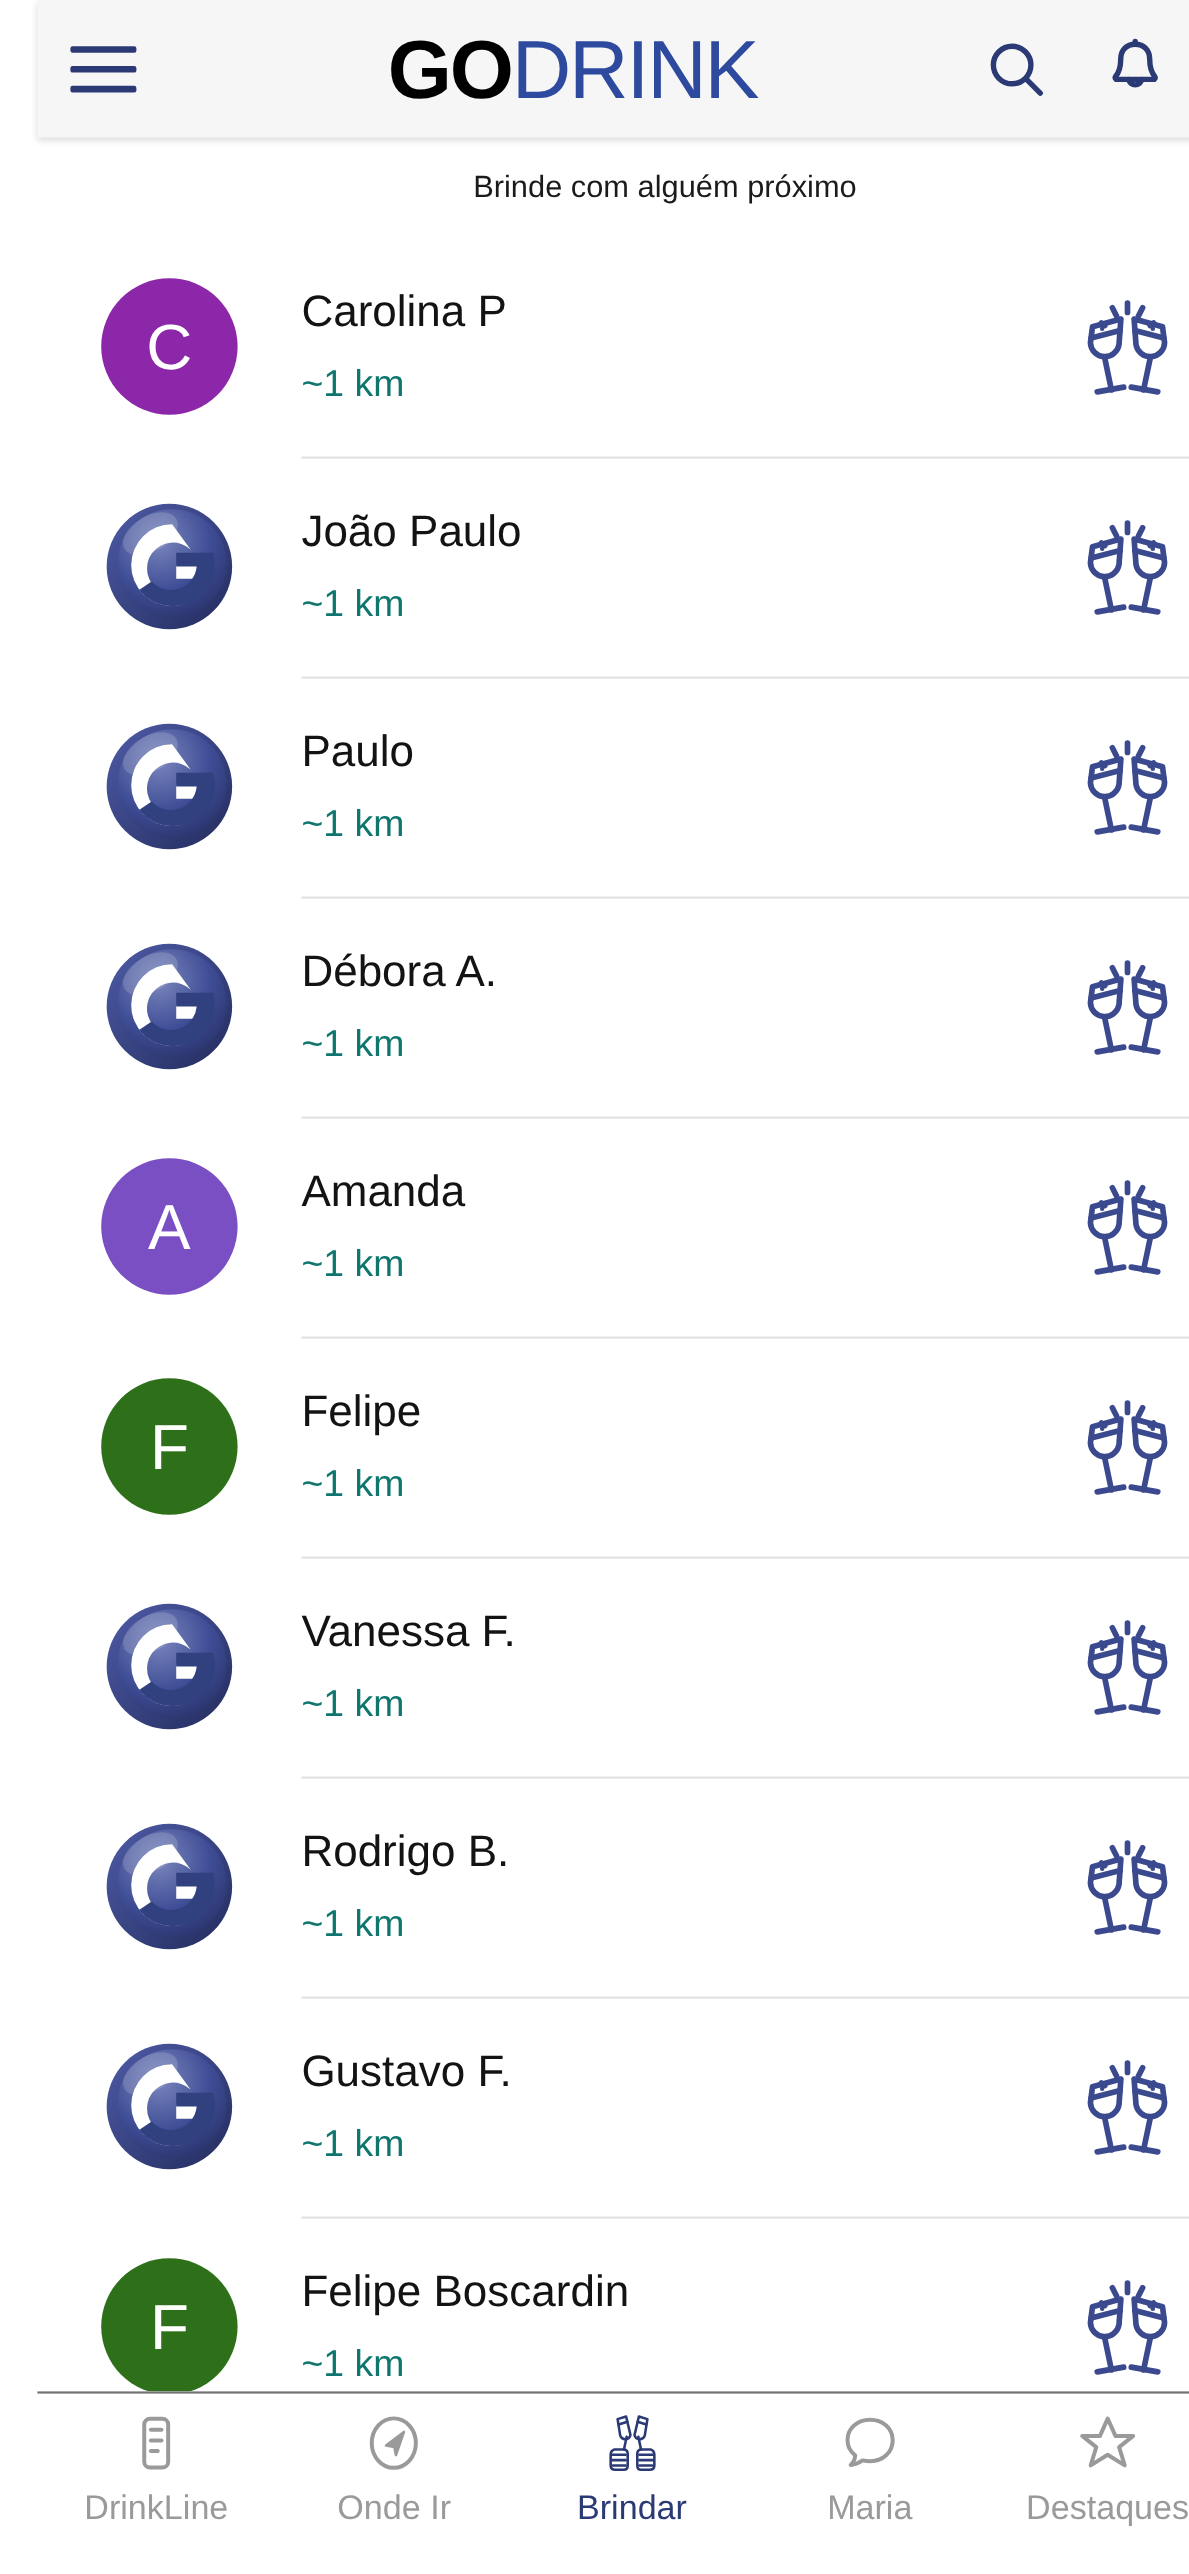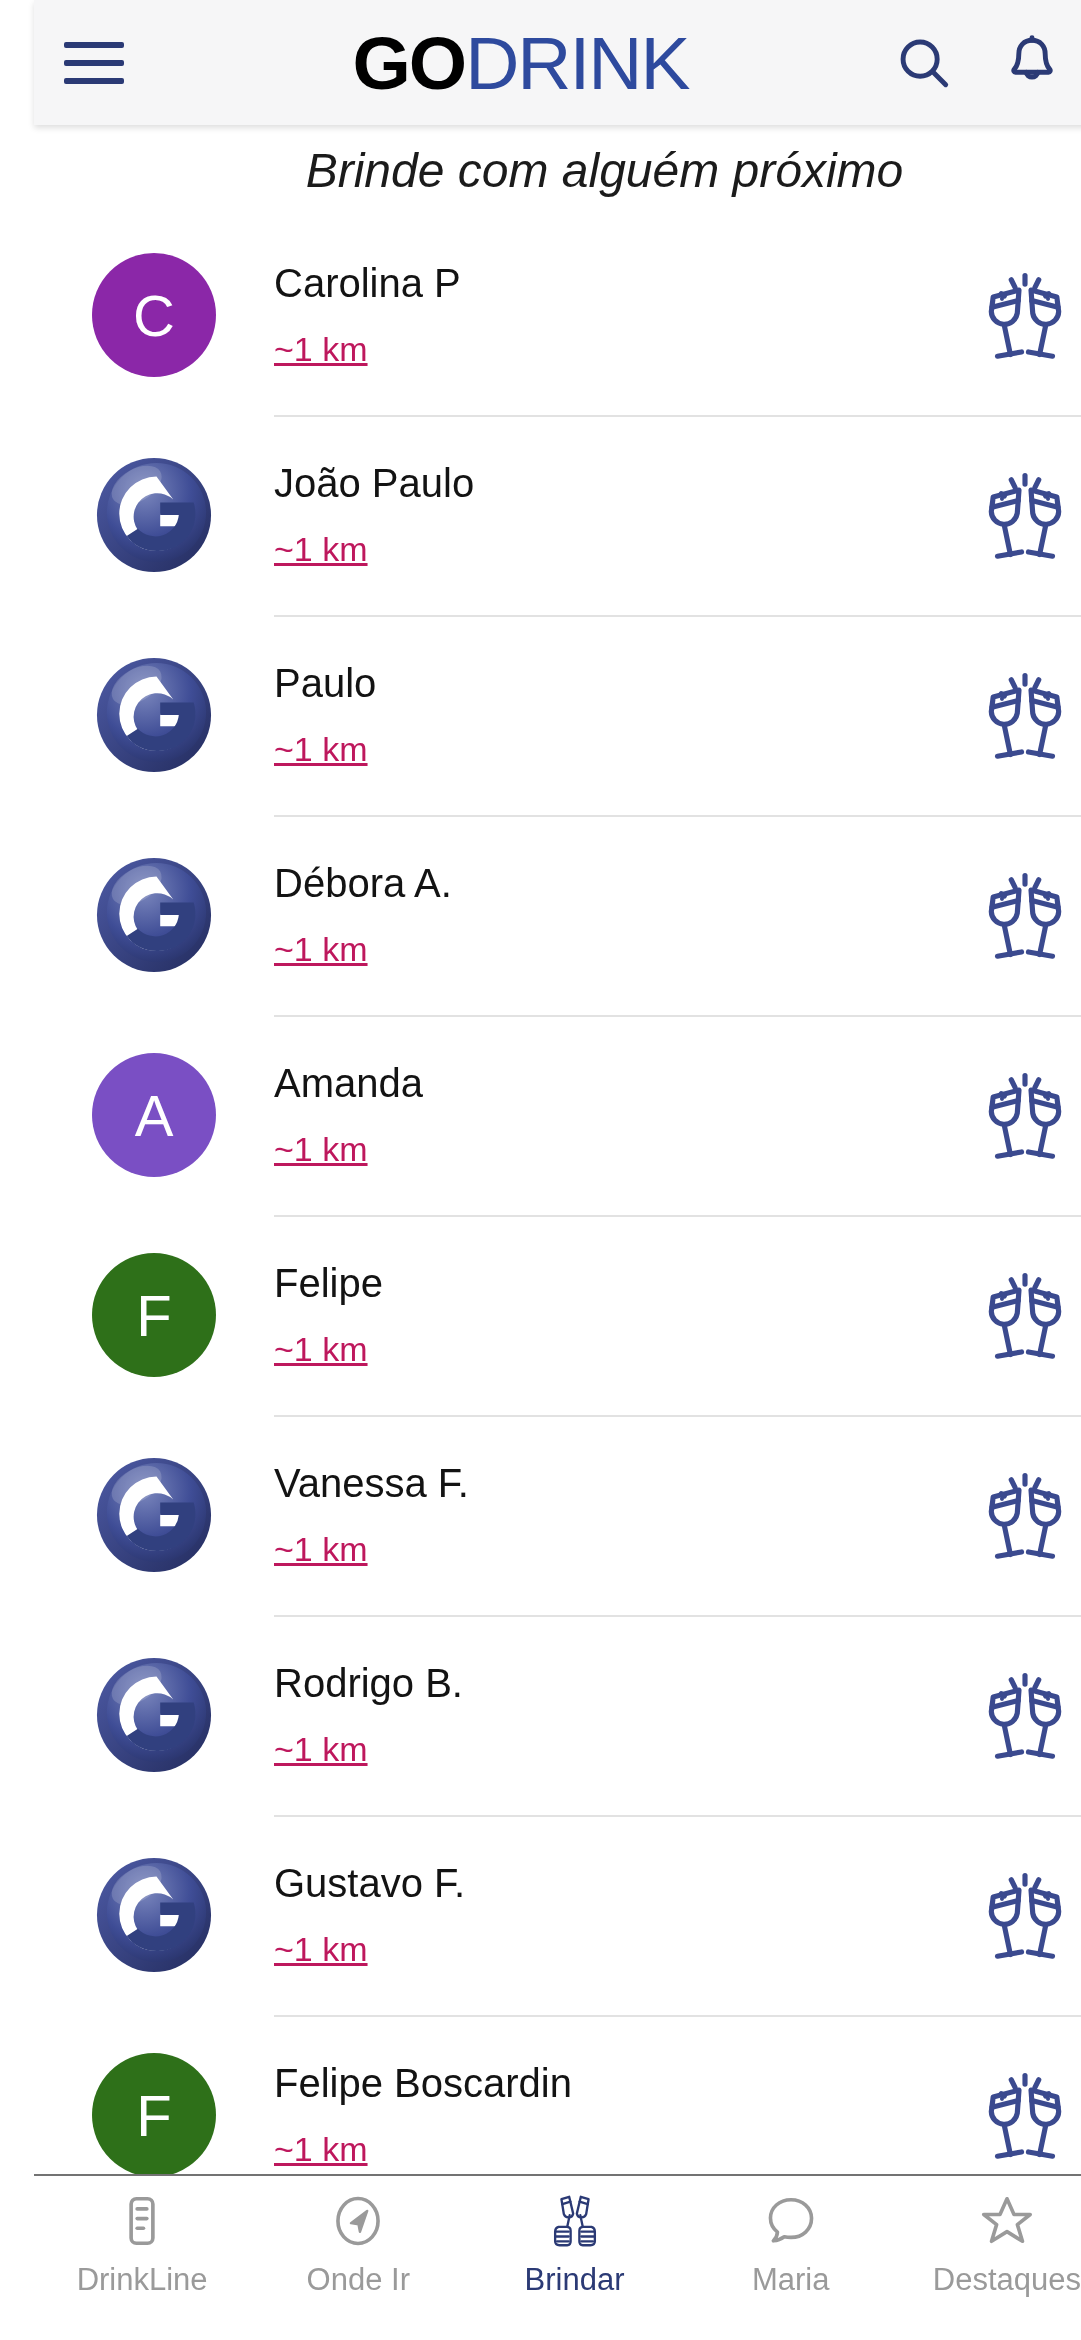--- a/index.html
+++ b/index.html
@@ -92,24 +92,23 @@
   
   .subtitle-bar {
     flex: 0 0 90px;
     display: flex;
     align-items: center;
     justify-content: center;
     background: #ffffff;
     padding-left: 60px;
   }
   .subtitle-bar .subtitle {
-    font-size: 48px;
+    font-size: 28px;
     color: #1b1b1b;
     font-weight: 400;
-    font-style: italic;
   }
 
   
   .list-wrap {
     flex: 1 1 auto;
     position: relative;
     overflow: hidden;
     background: #ffffff;
   }
   .list {
@@ -164,23 +163,22 @@
     gap: 28px;
     padding-right: 20px;
   }
   .row-name {
     font-size: 40px;
     color: #131313;
     line-height: 1.05;
   }
   .row-dist {
     font-size: 34px;
-    color: #be185d;
+    color: #0f766e;
     line-height: 1.05;
-    text-decoration: underline;
   }
   .row-action {
     width: 180px;
     flex: 0 0 180px;
     display: flex;
     align-items: center;
     justify-content: center;
     cursor: pointer;
   }
 

